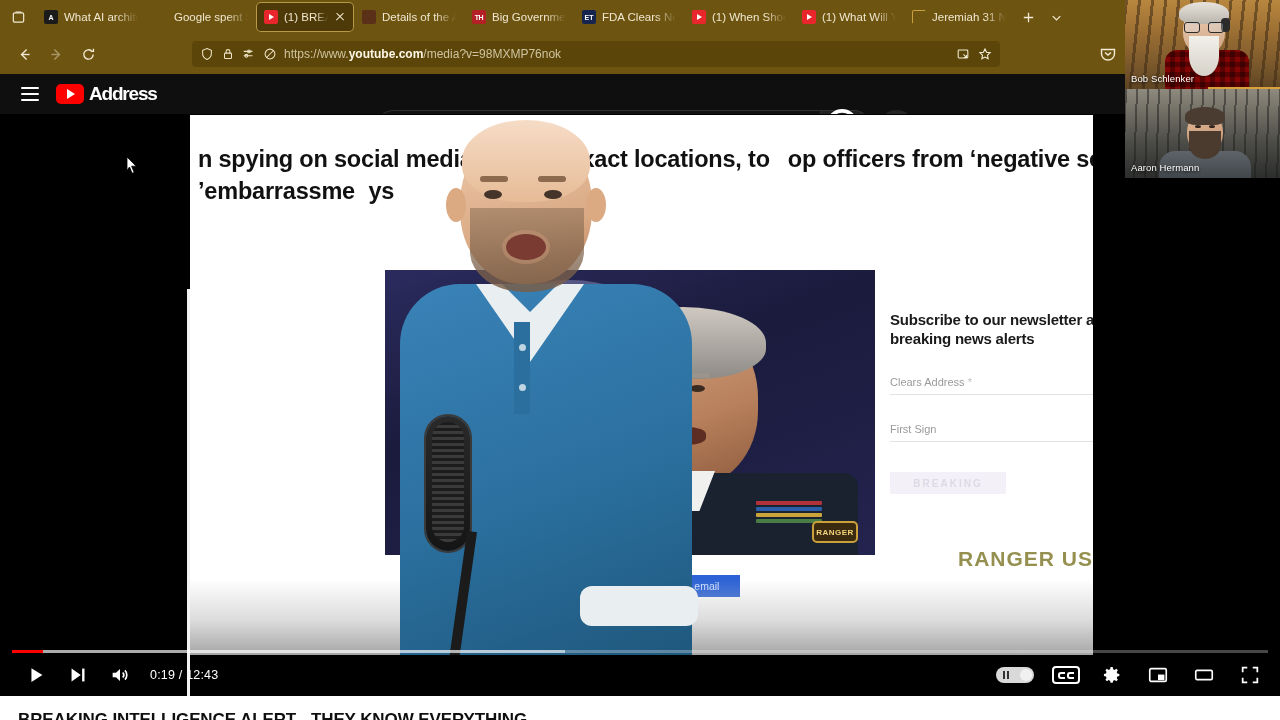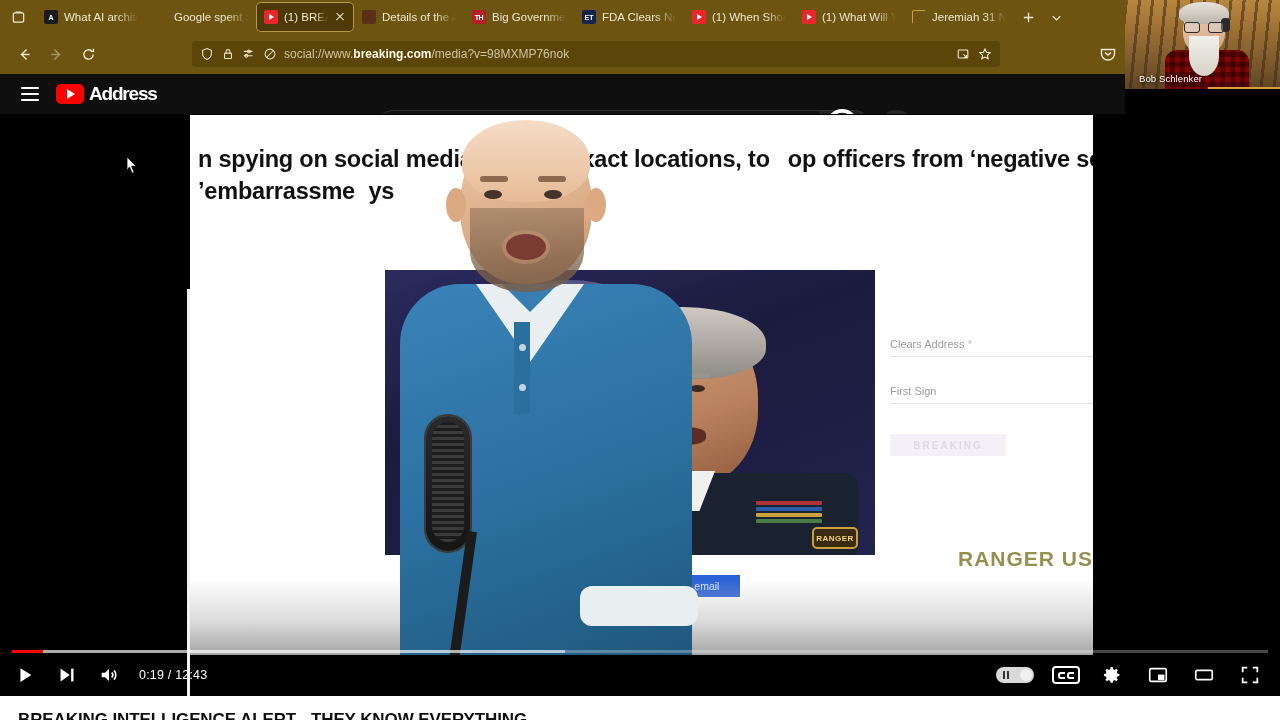--- a/index.html
+++ b/index.html
@@ -102,21 +102,21 @@
   .gen-hair { position: absolute; left: 40px; top: -8px; width: 166px; height: 72px; border-radius: 50% 50% 42% 42%;
               background: linear-gradient(180deg,#cfc9c2,#8e8a85); }
   .gen-eye { position: absolute; width: 15px; height: 7px; border-radius: 50%; background: #3a2a20; }
   .gen-brow { position: absolute; width: 24px; height: 5px; border-radius: 3px; background: #9b948c; }
   .gen-mouth { position: absolute; left: 98px; top: 112px; width: 48px; height: 18px; border-radius: 40%; background: #5d2c22; }
   .gen-body { position: absolute; left: 8px; top: 158px; width: 290px; height: 95px; background: #1a2230;
               border-radius: 14px 14px 0 0; }
   .gen-collar { position: absolute; left: 95px; top: 156px; width: 60px; height: 40px; background: #f0f0ee; transform: rotate(0deg); clip-path: polygon(0 0,100% 0,74% 100%,26% 100%); }
   .ribbons { position: absolute; left: 196px; top: 186px; width: 66px; height: 26px; }
   .ribbons i { display: block; height: 4px; margin-bottom: 2px; border-radius: 1px; }
-  .patch { position: absolute; left: 252px; top: 212px; width: 46px; height: 22px; background: #3a2b10;
+  .patch { position: absolute; left: 252px; top: 206px; width: 46px; height: 22px; background: #3a2b10;
            border: 2px solid #caa03a; border-radius: 5px; color: #f4d47a; font-size: 8px; font-weight: 700;
            display: flex; align-items: center; justify-content: center; letter-spacing: .5px; }
   .starbar { position: absolute; left: 60px; top: 205px; width: 58px; height: 12px; background: #c9cdd6; border-radius: 2px; }
   .photo-cred { position: absolute; left: 415px; top: 440px; font-size: 12px; color: #888; }
   .newsletter { position: absolute; left: 700px; top: 195px; width: 215px; }
   .nl-title { font-size: 15px; font-weight: 700; color: #1a1a1a; line-height: 19px; letter-spacing: -.2px; }
   .nl-field { margin-top: 28px; font-size: 11px; color: #9a9a9a; border-bottom: 1px solid #e2e2e2; padding-bottom: 6px; }
   .nl-field span.req { color: #c0c0c0; }
   .nl-btn { margin-top: 30px; width: 116px; height: 22px; background: #f3f1f7; color: #ddd9e6;
             font-size: 10px; letter-spacing: 2px; font-weight: 700; display: flex; align-items: center; justify-content: center; }
@@ -150,41 +150,41 @@
          border-radius: 22px; box-shadow: 0 0 0 2px #3a3a3a; }
   .mic-grille { position: absolute; left: 34px; top: 306px; width: 32px; height: 120px; border-radius: 18px;
                 background: repeating-linear-gradient(0deg,#3b3b3b 0 3px,#1c1c1c 3px 6px); }
   .mic-arm { position: absolute; left: 60px; top: 415px; width: 10px; height: 130px; background: #1b1b1b; transform: rotate(8deg); }
 
   
   .pc-progress { position: absolute; left: 12px; bottom: 43px; width: 1256px; height: 3px; background: rgba(255,255,255,.28); }
   .pc-progress .buf { position: absolute; left: 0; top: 0; height: 3px; background: rgba(255,255,255,.55); }
   .pc-progress .played { position: absolute; left: 0; top: 0; height: 3px; background: #ff0000; }
   .pcbar { position: absolute; left: 0; bottom: 0; width: 1280px; height: 42px; display: flex; align-items: center; }
-  .pcleft { display: flex; align-items: center; gap: 2px; padding-left: 5px; }
+  .pcleft { display: flex; align-items: center; gap: 2px; padding-left: 16px; }
   .pcright { position: absolute; right: 10px; display: flex; align-items: center; gap: 6px; }
   .pcbtn { width: 40px; height: 40px; display: flex; align-items: center; justify-content: center; color: #fff; }
   .pcbtn svg { width: 22px; height: 22px; }
   .ptime { color: #fff; font-size: 12.5px; padding-left: 8px; letter-spacing: .2px; }
   .autoplay { width: 38px; height: 16px; border-radius: 9px; background: #d9d9d9; position: relative; margin-right: 6px; }
   .autoplay::after { content: ""; position: absolute; right: 2px; top: 2px; width: 12px; height: 12px; border-radius: 50%; background: #f1f1f1; }
   .autoplay .pz { position: absolute; left: 7px; top: 4px; width: 8px; height: 8px; }
   .autoplay .pz i { position: absolute; top: 0; width: 2.4px; height: 8px; background: #333; }
   .ccbtn { width: 28px; height: 18px; border: 2px solid #fff; border-radius: 4px; display: flex;
            align-items: center; justify-content: center; gap: 2px; }
   .ccbtn b { display: block; width: 7px; height: 7px; border: 2px solid #fff; border-right: none; border-radius: 3px 0 0 3px; }
 
   
   .below { position: absolute; left: 0; top: 622px; width: 1280px; height: 98px; background: #fff; }
   .vtitle { position: absolute; left: 18px; top: 14px; font-size: 17px; font-weight: 600; color: #0f0f0f; letter-spacing: -.1px; }
 
   
   .cams { position: absolute; right: 0; top: 0; width: 155px; height: 178px; background: #000; }
   .cam { position: relative; width: 155px; height: 89px; overflow: hidden; }
-  .cam .name { position: absolute; left: 14px; bottom: 5px; color: #fff; font-size: 9.5px;
+  .cam .name { position: absolute; left: 6px; bottom: 5px; color: #fff; font-size: 9.5px;
                text-shadow: 0 1px 3px rgba(0,0,0,.95); font-weight: 500; letter-spacing: .1px; }
   .cam1 { background: linear-gradient(180deg,#b8873f 0%,#9c6f33 35%,#7d5a2d 70%,#5e4423 100%); }
   .cam1::before { content: ""; position: absolute; inset: 0;
     background: repeating-linear-gradient(96deg, rgba(60,40,20,.55) 0 3px, rgba(0,0,0,0) 3px 13px); }
   .cam2 { background: linear-gradient(180deg,#8e8a7e 0%,#6d6a61 30%,#4a4a46 62%,#2c2e2c 100%); }
   .cam2::before { content: ""; position: absolute; inset: 0;
     background: repeating-linear-gradient(92deg, rgba(30,30,28,.5) 0 2px, rgba(0,0,0,0) 2px 11px); }
   .cam-underline { position: absolute; right: 0; bottom: 0; width: 72px; height: 2px; background: #d8a13a; }
   
   .b-head { position: absolute; left: 58px; top: 6px; width: 42px; height: 48px; border-radius: 50% 50% 44% 44%;
@@ -332,21 +332,21 @@
             <circle cx="8" cy="5" r="1.6"></circle>
             <circle cx="5" cy="10" r="1.6"></circle>
           </svg>
       </span>
       <span class="uic">
         <svg viewBox="0 0 16 16" fill="none" stroke="#eee3c5" stroke-width="1.2">
             <circle cx="8" cy="8" r="5.6"></circle>
             <path d="M4 12L12 4"></path>
           </svg>
       </span>
-      <span class="urltext"><span>social://www.</span><b>breaking.com</b><span>/media?v=98MXMP76nok</span></span>
+      <span class="urltext"><span>https://www.</span><b>youtube.com</b><span>/media?v=98MXMP76nok</span></span>
 
       <div class="urlright">
         <span class="uic">
           <svg viewBox="0 0 16 16" fill="none" stroke="#f3ecd6" stroke-width="1.2">
               <rect x="2.5" y="3.5" width="11" height="9" rx="1"></rect>
               <path d="M8.5 8.5l3.5 3.5M12 9v3h-3"></path>
             </svg>
         </span>
         <span class="uic">
           <svg viewBox="0 0 16 16" fill="none" stroke="#f7f1de" stroke-width="1.2">
@@ -434,20 +434,21 @@
                   <i style="background:#4a7c46"></i>
               </div>
               <div class="patch">RANGER</div>
             </div>
           </div>
 
           <div class="photo-cred">...by Google</div>
           <div class="signup-chip">Sign up for email</div>
 
           <div class="newsletter">
+            <div class="nl-title">Subscribe to our newsletter a breaking news alerts</div>
             <div class="nl-field">
               <span>Clears Address</span>
               <span class="req">*</span>
             </div>
             <div class="nl-field">First Sign</div>
             <div class="nl-btn">BREAKING</div>
           </div>
 
           <div class="aboutus">RANGER US</div>
           <div class="fade-bottom"></div>
@@ -556,20 +557,29 @@
       <span class="b-hair"></span>
       <span class="b-head-phone"></span>
       <span class="b-glass">
           <i style="left:0"></i>
           <i style="left:24px"></i>
         </span>
       <span class="b-beard"></span>
       <span class="name">Bob Schlenker</span>
       <span class="cam-underline"></span>
     </div>
+    <div class="cam cam2">
+      <span class="a-body"></span>
+      <span class="a-head"></span>
+      <span class="a-hair"></span>
+      <span class="a-eye" style="left:70px;top:36px"></span>
+      <span class="a-eye" style="left:84px;top:36px"></span>
+      <span class="a-beard"></span>
+      <span class="name">Aaron Hermann</span>
+    </div>
   </div>
 
   <div class="cursor">
     <svg viewBox="0 0 12 19">
         <path d="M1 1l9.2 9.2H5.6l2.6 6.2-2.1.9-2.6-6.3L1 14.5z" fill="#fff" stroke="#000" stroke-width=".8"></path>
       </svg>
   </div>
 
 </div>
 

